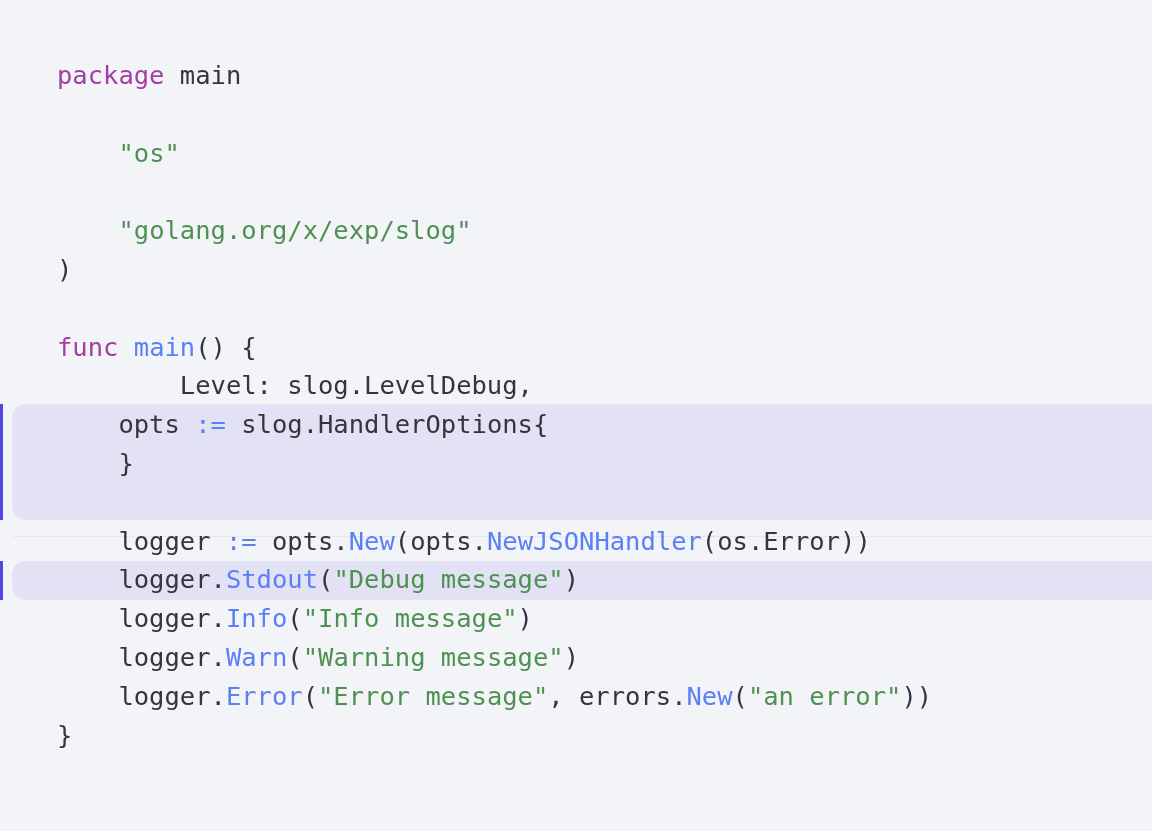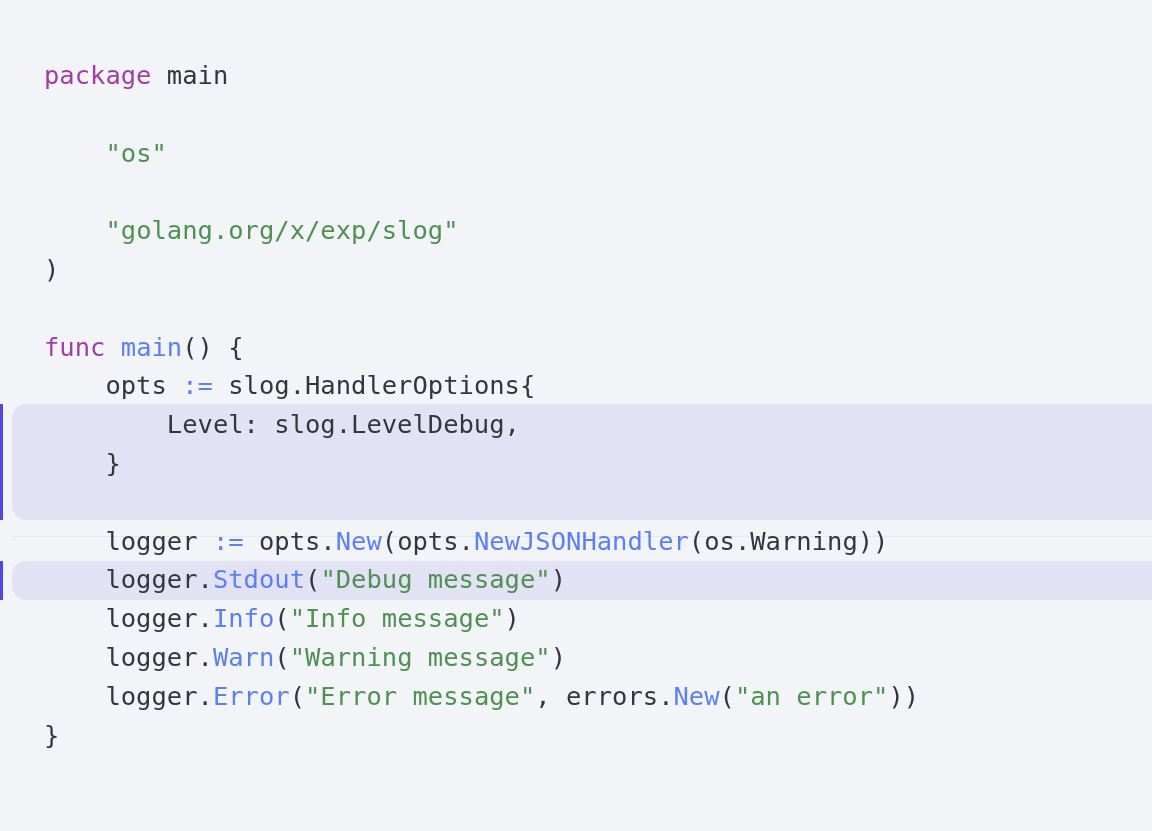--- a/index.html
+++ b/index.html
@@ -14,20 +14,21 @@
     overflow: hidden;
   }
 
   #code-surface {
     position: relative;
     width: 1152px;
     height: 831px;
     background: #f3f4f8;
     box-sizing: border-box;
     padding-top: 56px;
+    padding-left: 13px;
   }
 
   
   .code-line {
     position: relative;
     height: 38.8px;
     line-height: 38.8px;
     padding-left: 44px;
     font-size: 25.5px;
     letter-spacing: 0px;
@@ -96,25 +97,25 @@
 
   <div class="code-body" id="code-body">
       <div class="code-line"><span class="tok-keyword">package</span><span class="tok-plain"> main</span></div>
       <div class="code-line blank"><span class="tok-plain"> </span></div>
       <div class="code-line"><span class="tok-plain">    </span><span class="tok-string">"os"</span></div>
       <div class="code-line blank"><span class="tok-plain"> </span></div>
       <div class="code-line"><span class="tok-plain">    </span><span class="tok-string">"golang.org/x/exp/slog"</span></div>
       <div class="code-line"><span class="tok-plain">)</span></div>
       <div class="code-line blank"><span class="tok-plain"> </span></div>
       <div class="code-line"><span class="tok-keyword">func</span><span class="tok-plain"> </span><span class="tok-func">main</span><span class="tok-plain">() {</span></div>
+      <div class="code-line"><span class="tok-plain">        Level: slog.LevelDebug,</span></div>
       <div class="code-line"><span class="tok-plain">    opts </span><span class="tok-op">:=</span><span class="tok-plain"> slog.HandlerOptions{</span></div>
-      <div class="code-line"><span class="tok-plain">        Level: slog.LevelDebug,</span></div>
       <div class="code-line"><span class="tok-plain">    }</span></div>
       <div class="code-line blank"><span class="tok-plain"> </span></div>
-      <div class="code-line"><span class="tok-plain">    logger </span><span class="tok-op">:=</span><span class="tok-plain"> opts.</span><span class="tok-func">New</span><span class="tok-plain">(opts.</span><span class="tok-func">NewJSONHandler</span><span class="tok-plain">(os.Warning))</span></div>
+      <div class="code-line"><span class="tok-plain">    logger </span><span class="tok-op">:=</span><span class="tok-plain"> opts.</span><span class="tok-func">New</span><span class="tok-plain">(opts.</span><span class="tok-func">NewJSONHandler</span><span class="tok-plain">(os.Error))</span></div>
       <div class="code-line"><span class="tok-plain">    logger.</span><span class="tok-func">Stdout</span><span class="tok-plain">(</span><span class="tok-string">"Debug message"</span><span class="tok-plain">)</span></div>
       <div class="code-line"><span class="tok-plain">    logger.</span><span class="tok-func">Info</span><span class="tok-plain">(</span><span class="tok-string">"Info message"</span><span class="tok-plain">)</span></div>
       <div class="code-line"><span class="tok-plain">    logger.</span><span class="tok-func">Warn</span><span class="tok-plain">(</span><span class="tok-string">"Warning message"</span><span class="tok-plain">)</span></div>
       <div class="code-line"><span class="tok-plain">    logger.</span><span class="tok-func">Error</span><span class="tok-plain">(</span><span class="tok-string">"Error message"</span><span class="tok-plain">, errors.</span><span class="tok-func">New</span><span class="tok-plain">(</span><span class="tok-string">"an error"</span><span class="tok-plain">))</span></div>
       <div class="code-line"><span class="tok-plain">}</span></div>
     </div>
 
 </div>
 
 </body></html>

